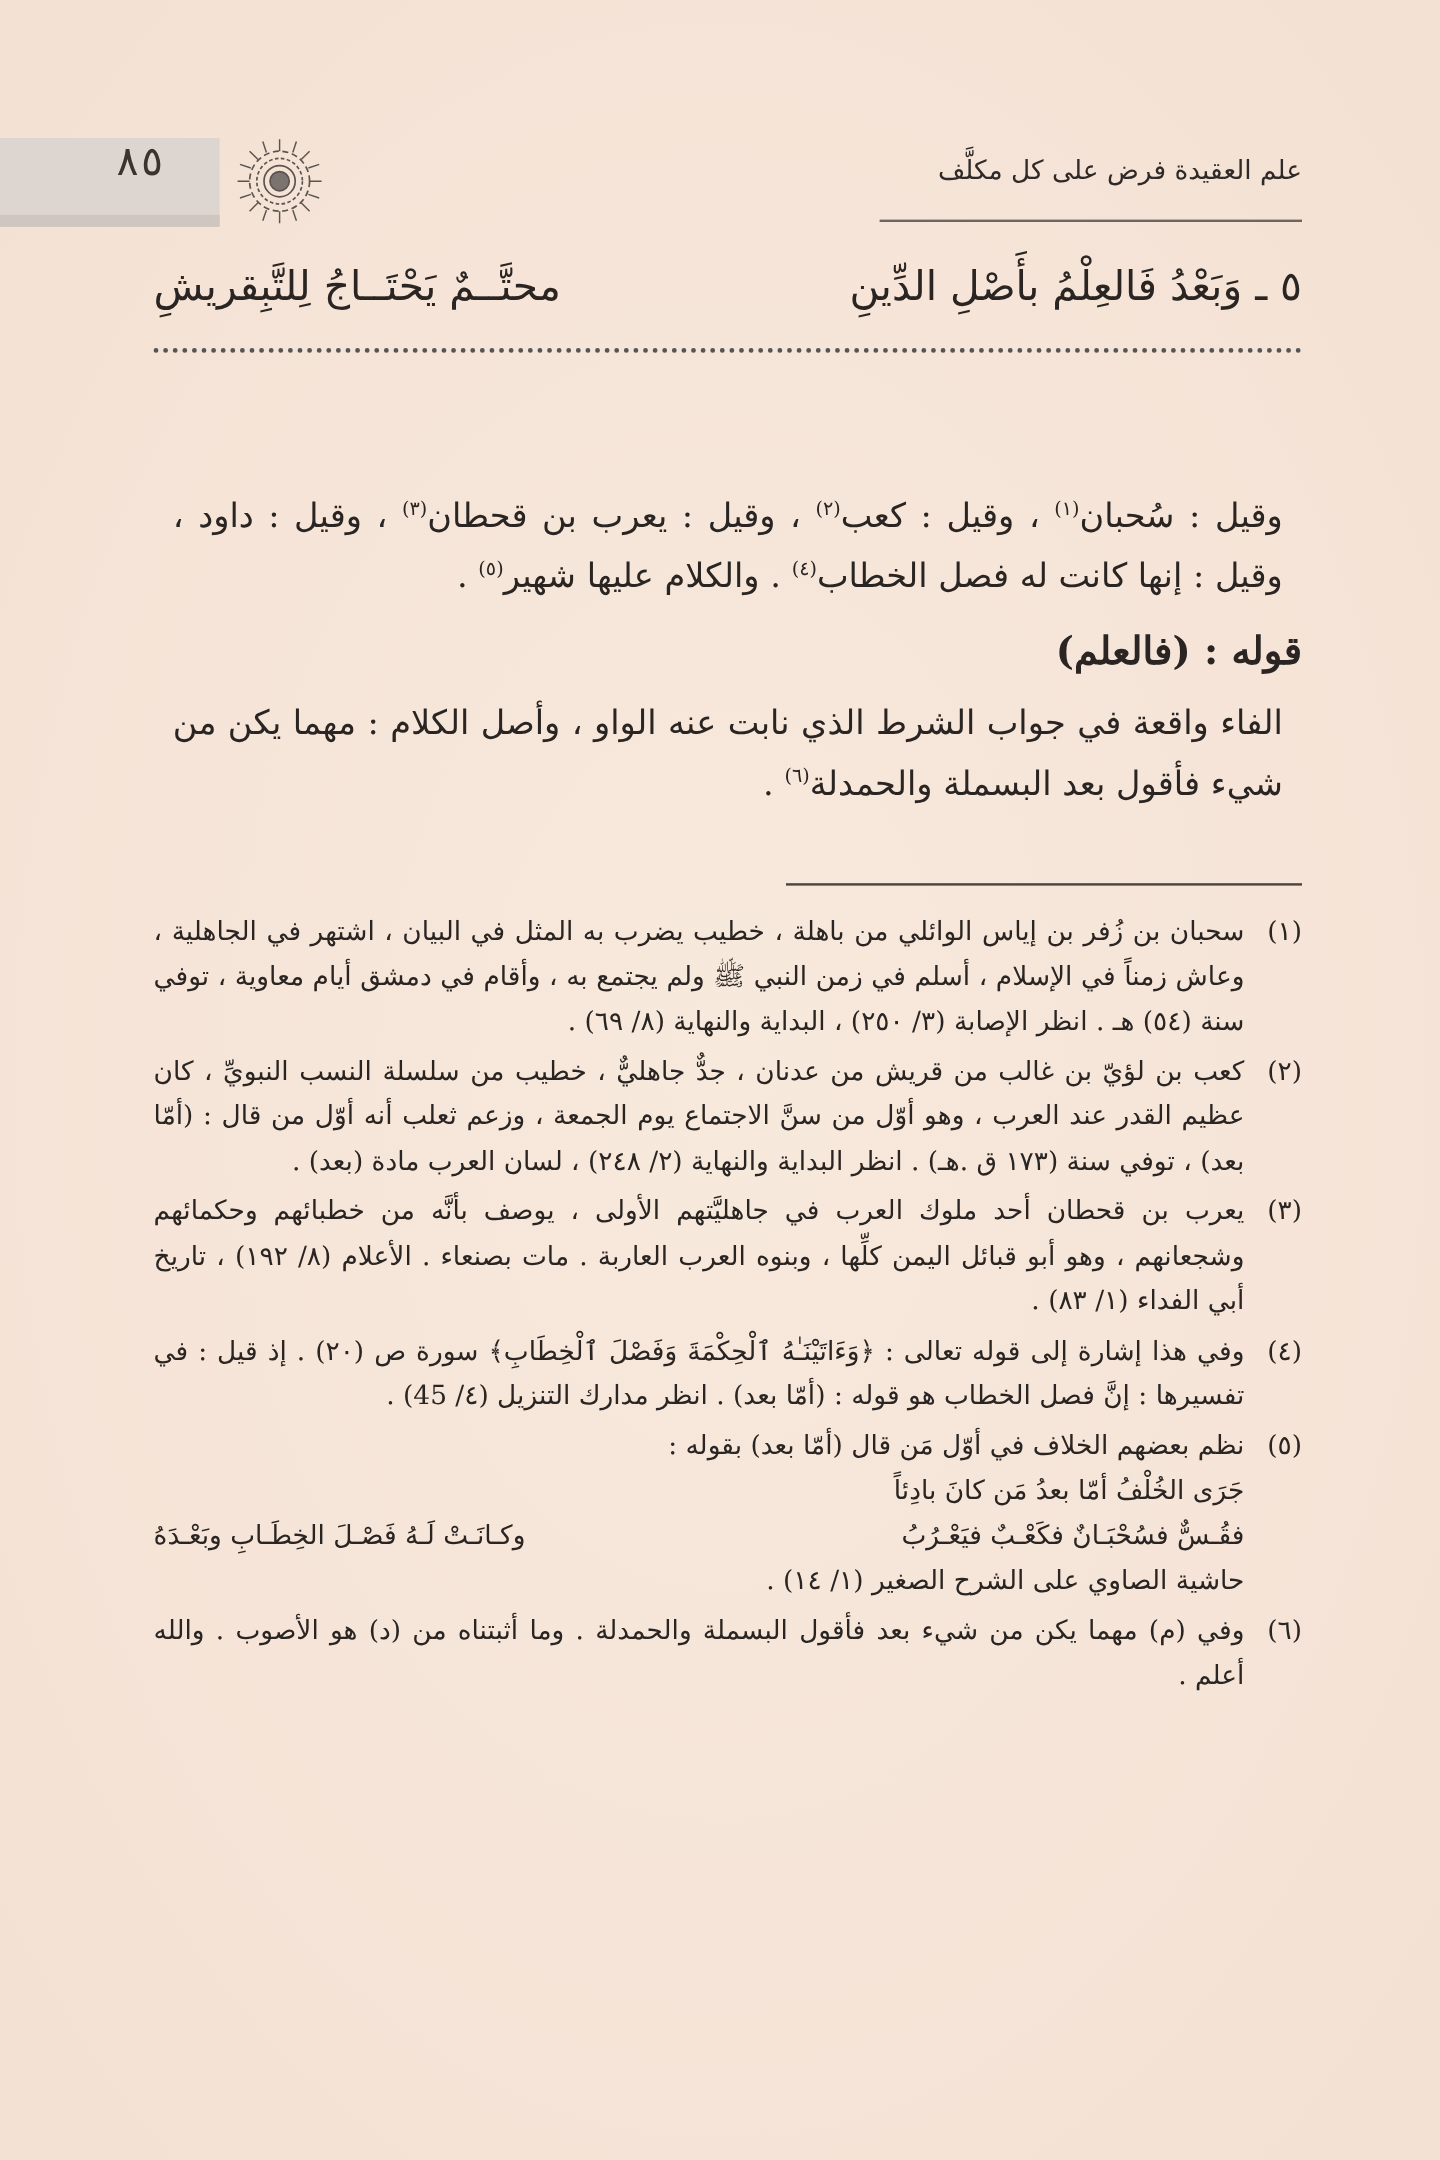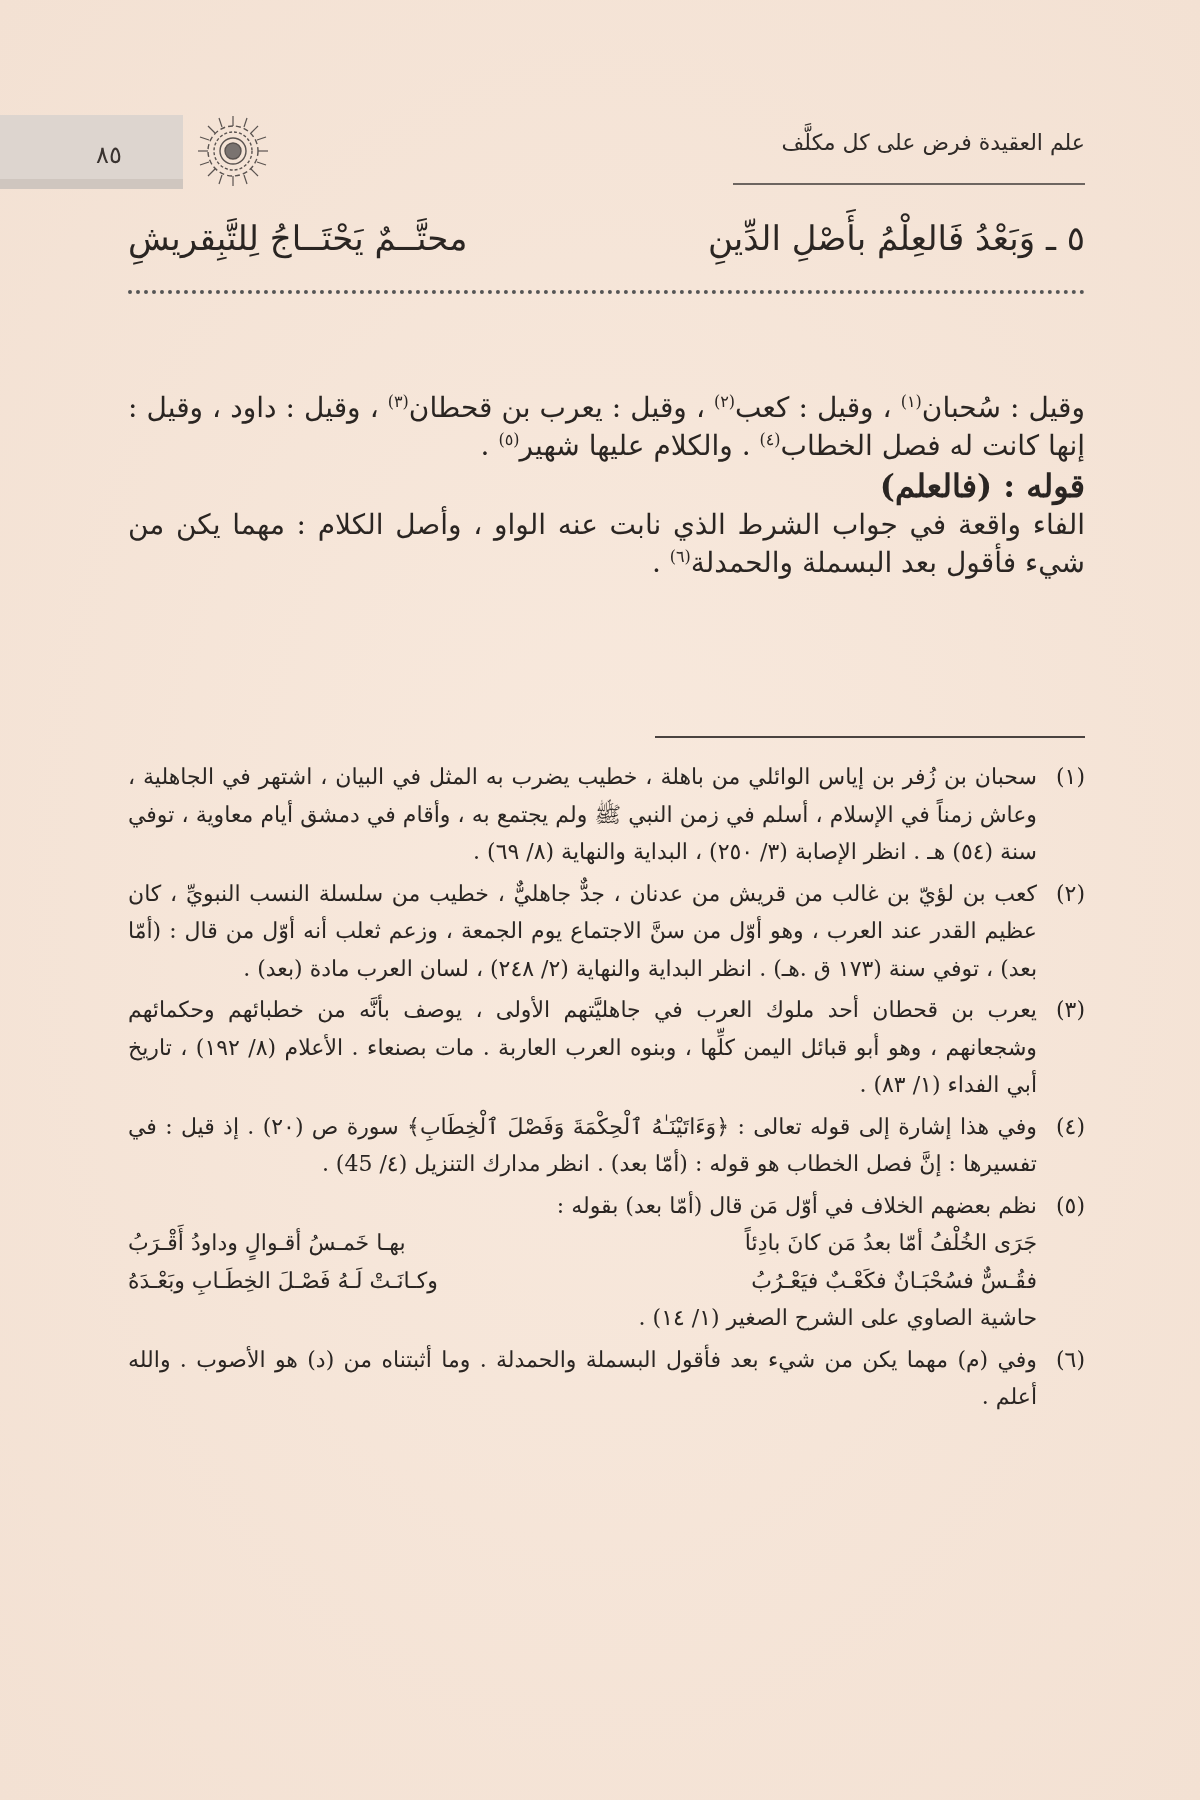--- a/index.html
+++ b/index.html
@@ -2,30 +2,30 @@
 <html><head>
 <meta charset="utf-8">
 <style>
   html,body{margin:0;padding:0;}
   body{width:1200px;height:1800px;background:#f6e6d9;position:relative;overflow:hidden;
        font-family:"DejaVu Serif","Liberation Serif",serif;color:#2a2522;}
   .page{position:absolute;inset:0;background:
         radial-gradient(ellipse at 50% 50%, #f8e9dd 0%, #f3e1d3 100%);}
   .tab{position:absolute;left:0;top:115px;width:183px;height:64px;background:#ddd5cf;
        border-bottom:10px solid #cfc6bf;}
-  .pagenum{position:absolute;left:96px;top:141px;font-size:24px;color:#3a3330;direction:rtl;}
+  .pagenum{position:absolute;left:96px;top:115px;font-size:34px;color:#3a3330;direction:rtl;font-family:Liberation Mono, monospace;}
   .ornament{position:absolute;left:196px;top:114px;width:74px;height:74px;}
   .running{position:absolute;right:115px;top:130px;font-size:22px;direction:rtl;
            font-family:"DejaVu Sans","Liberation Sans",sans-serif;color:#2f2a27;}
   .running-rule{position:absolute;left:733px;right:115px;top:183px;height:2px;background:#6d6560;}
   .verse{position:absolute;left:128px;right:115px;top:218px;direction:rtl;display:flex;
          justify-content:space-between;font-size:34px;color:#2a2522;}
   .dots{position:absolute;left:128px;right:115px;top:290px;border-bottom:4px dotted #555;height:0;}
   .body{position:absolute;left:128px;right:115px;direction:rtl;text-align:justify;}
-  .p{font-size:28px;line-height:32px;margin:0;}
+  .p{font-size:28px;line-height:44px;margin:16px;}
   .heading{font-size:32px;font-weight:bold;margin:0;line-height:46px;}
   sup{font-size:16px;}
   .fn-rule{position:absolute;left:655px;right:115px;top:736px;height:2px;background:#4a4340;}
   .fns{position:absolute;left:128px;right:115px;top:758px;direction:rtl;font-size:22px;line-height:37.5px;}
   .fn{display:flex;margin:0 0 4px 0;}
   .fn-num{width:48px;flex:none;}
   .fn-text{flex:1;text-align:justify;}
   .poem{display:flex;justify-content:space-between;}
 </style>
 </head>
@@ -100,21 +100,20 @@
     <div class="fn">
       <span class="fn-num">(٤)</span>
       <span class="fn-text">وفي هذا إشارة إلى قوله تعالى : ﴿وَءَاتَيْنَـٰهُ ٱلْحِكْمَةَ وَفَصْلَ ٱلْخِطَابِ﴾ سورة ص (٢٠) . إذ قيل : في تفسيرها : إنَّ فصل الخطاب هو قوله : (أمّا بعد) . انظر مدارك التنزيل (٤/ 45) .</span>
     </div>
     <div class="fn">
       <span class="fn-num">(٥)</span>
       <div class="fn-text">
         <div>نظم بعضهم الخلاف في أوّل مَن قال (أمّا بعد) بقوله :</div>
         <div class="poem">
           <span>جَرَى الخُلْفُ أمّا بعدُ مَن كانَ بادِئاً</span>
-            <span>بهـا خَمـسُ أقـوالٍ وداودُ أَقْـرَبُ</span>
         </div>
         <div class="poem">
           <span>فقُـسٌّ فسُحْبَـانٌ فكَعْـبٌ فيَعْـرُبُ</span>
             <span>وكـانَـتْ لَـهُ فَصْـلَ الخِطَـابِ وبَعْـدَهُ</span>
         </div>
         <div>حاشية الصاوي على الشرح الصغير (١/ ١٤) .</div>
       </div>
     </div>
     <div class="fn">
       <span class="fn-num">(٦)</span>

